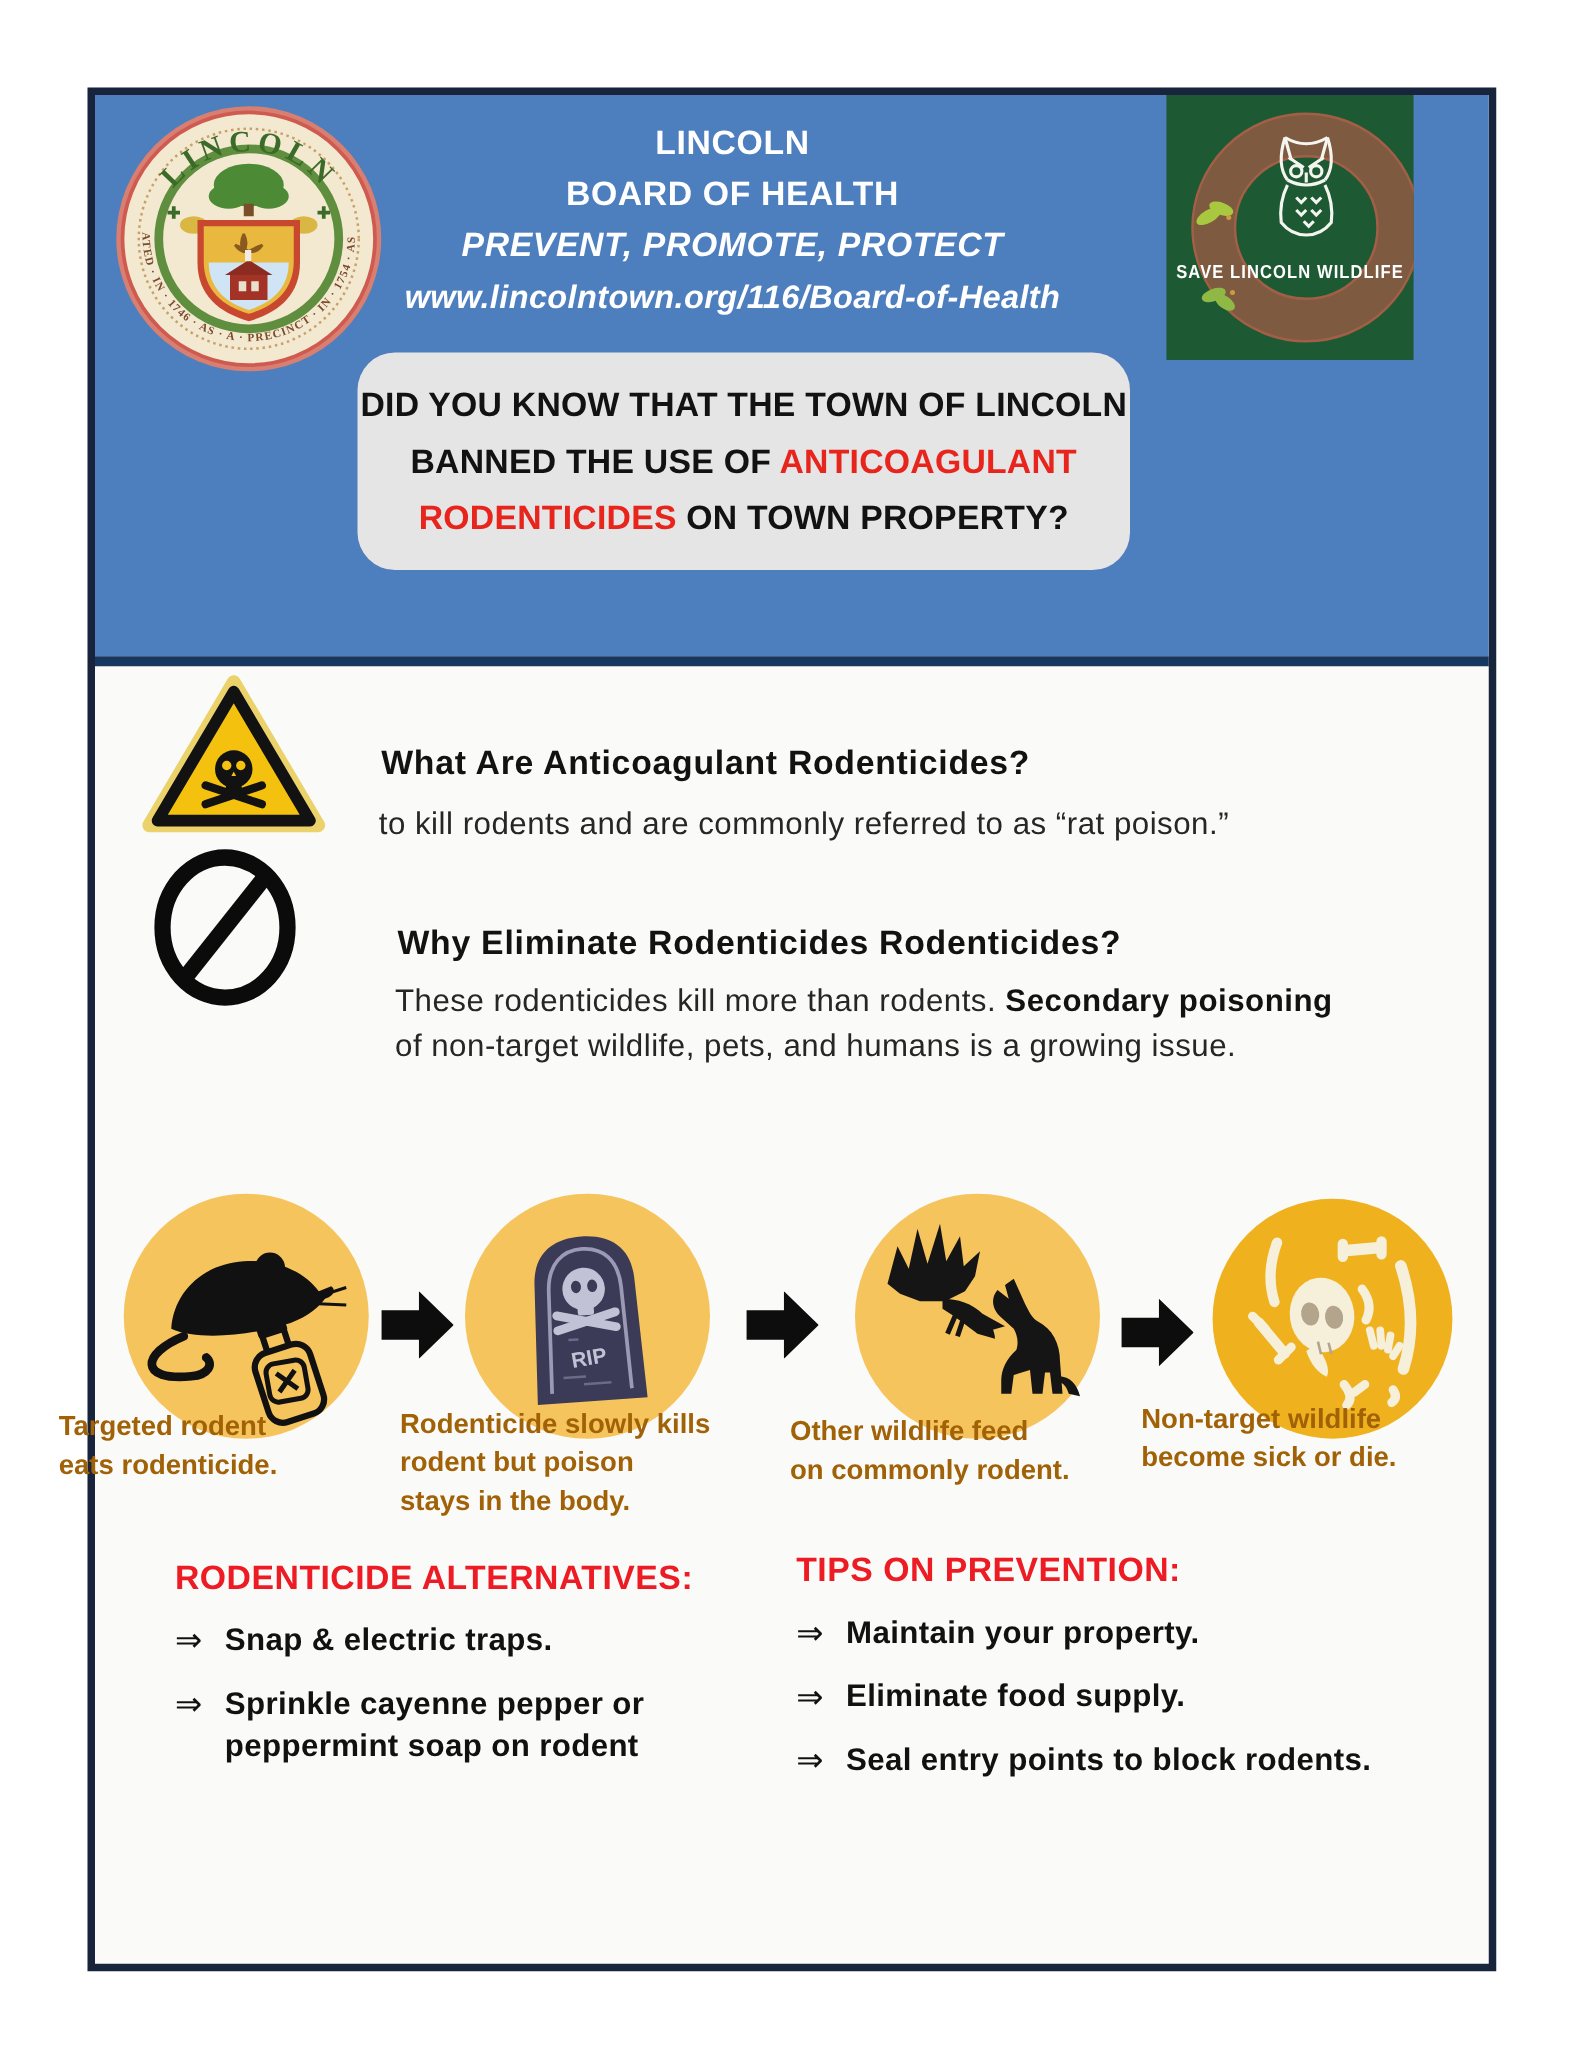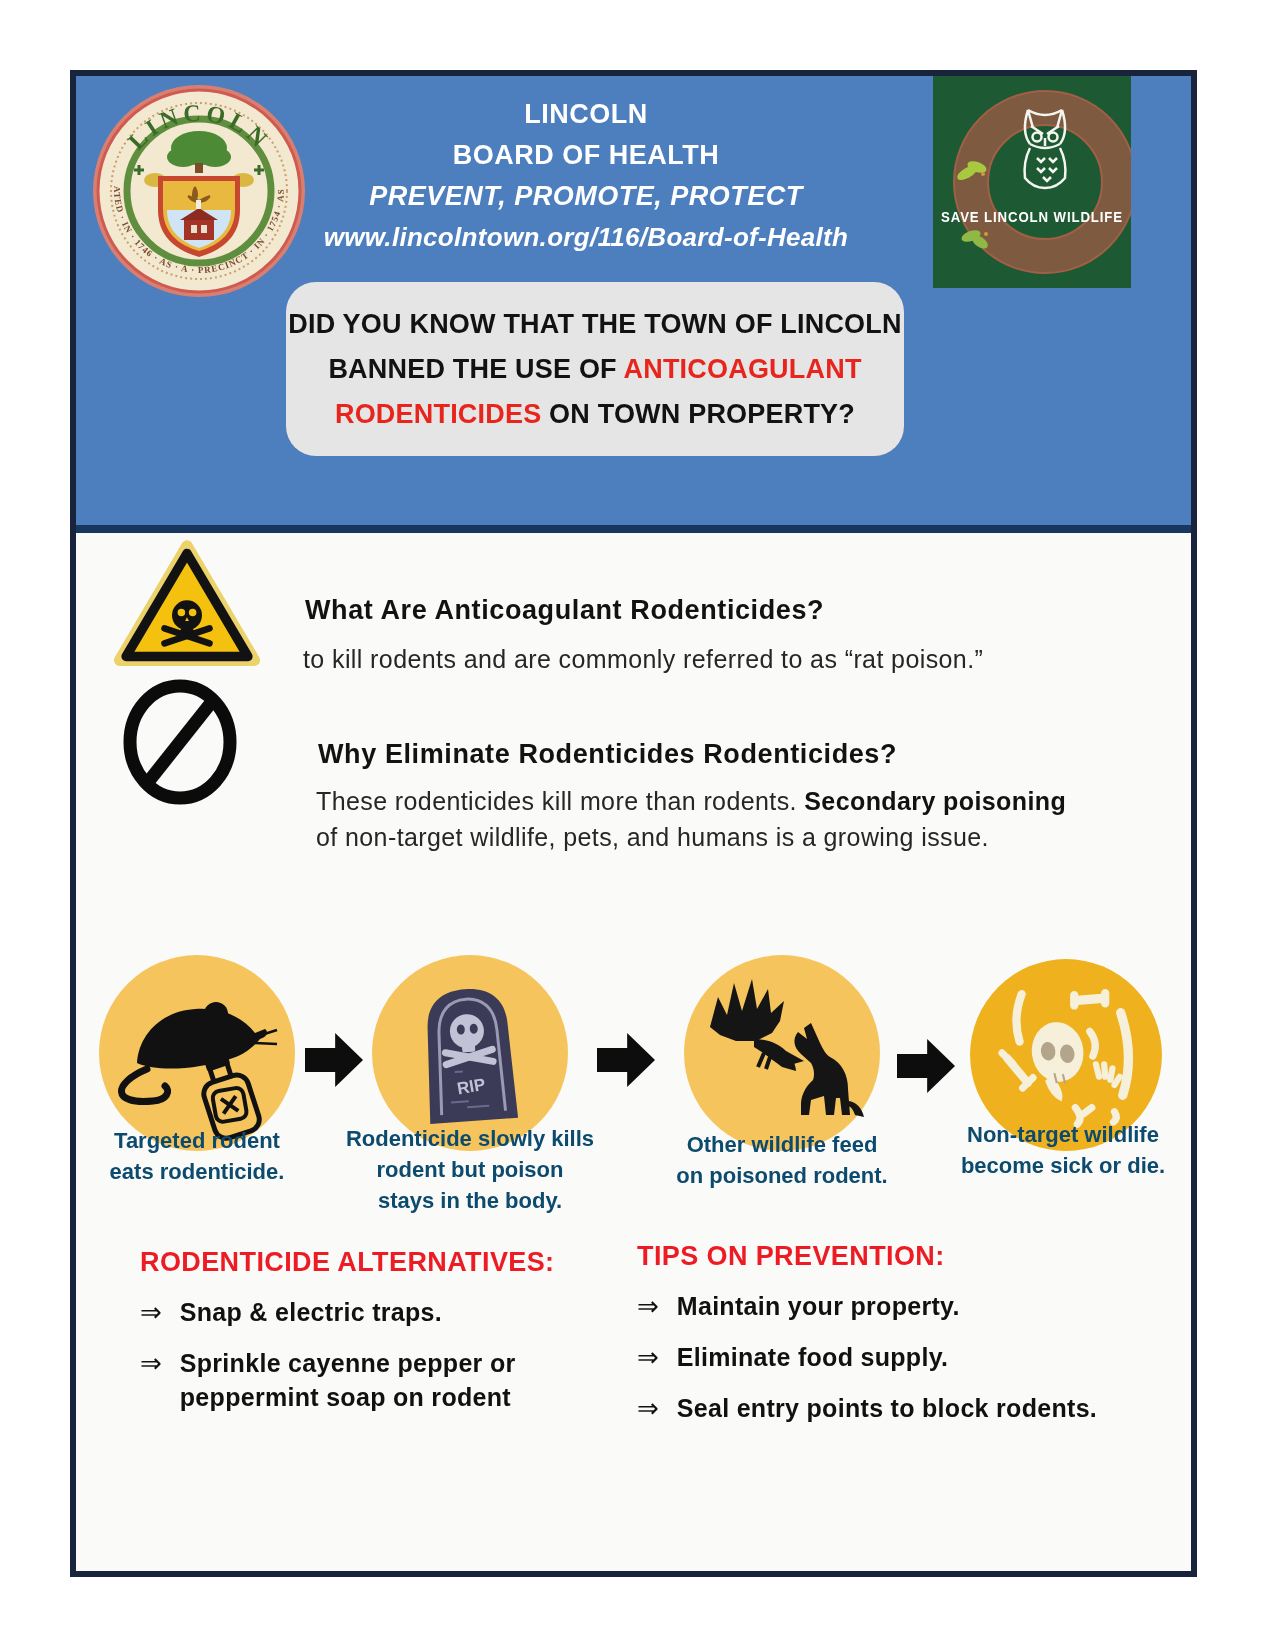--- a/index.html
+++ b/index.html
@@ -39,21 +39,21 @@
   .sec-h{position:absolute;font-size:27px;font-weight:bold;letter-spacing:.6px;color:#121212;white-space:nowrap;}
   .sec-p{position:absolute;font-size:25px;line-height:36px;letter-spacing:.4px;color:#262626;}
   .sec-p .b{font-weight:bold;color:#121212;}
   .sec-p .pline{white-space:nowrap;}
 
   .step-circle{position:absolute;width:205px;height:205px;}
   .flow-arrow{
     position:absolute;width:58px;height:54px;background:#0d0d0d;
     clip-path:polygon(0% 28%,52% 28%,52% 0%,100% 50%,52% 100%,52% 72%,0% 72%);
   }
-  .caption{position:absolute;width:300px;text-align:center;font-size:22px;font-weight:bold;line-height:31px;color:#0c4a6e;}
+  .caption{position:absolute;width:300px;font-size:22px;font-weight:bold;line-height:31px;color:#a16207;}
   .caption div{white-space:nowrap;}
 
   .list{position:absolute;}
   .list-title{font-size:27px;font-weight:bold;color:#ed1c24;letter-spacing:.4px;white-space:nowrap;}
   .list-item{display:flex;gap:18px;margin-top:17px;align-items:flex-start;}
   .list-item .bullet{font-size:26px;line-height:34px;color:#111;flex:0 0 auto;}
   .list-item .itxt{font-size:25px;font-weight:bold;line-height:34px;letter-spacing:.3px;}
   .list-item .itxt div{white-space:nowrap;}
 </style>
 </head>
@@ -272,21 +272,21 @@
       <div>Targeted rodent</div>
       <div>eats rodenticide.</div>
     </div>
     <div class="caption" style="left:244px;top:590px;">
       <div>Rodenticide slowly kills</div>
       <div>rodent but poison</div>
       <div>stays in the body.</div>
     </div>
     <div class="caption" style="left:556px;top:596px;">
       <div>Other wildlife feed</div>
-      <div>on poisoned rodent.</div>
+      <div>on commonly rodent.</div>
     </div>
     <div class="caption" style="left:837px;top:586px;">
       <div>Non-target wildlife</div>
       <div>become sick or die.</div>
     </div>
 
     <div class="list" style="left:64px;top:714px;width:430px;">
       <div class="list-title">RODENTICIDE ALTERNATIVES:</div>
       <div class="list-item">
         <span class="bullet">⇒</span>

